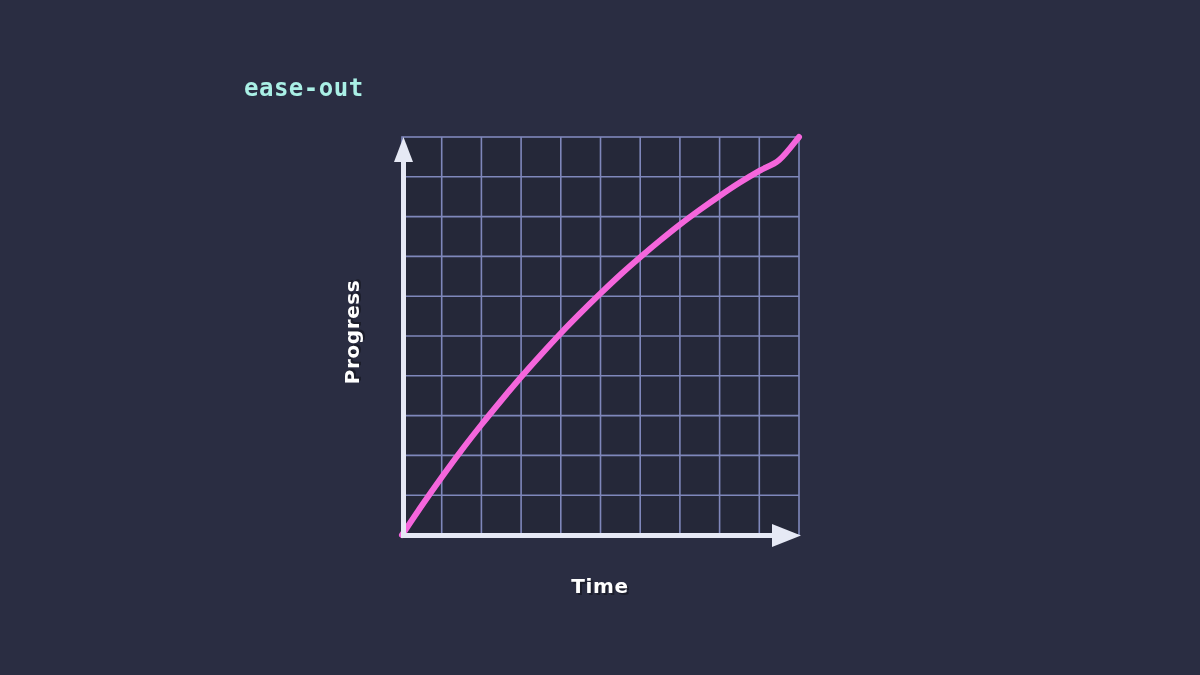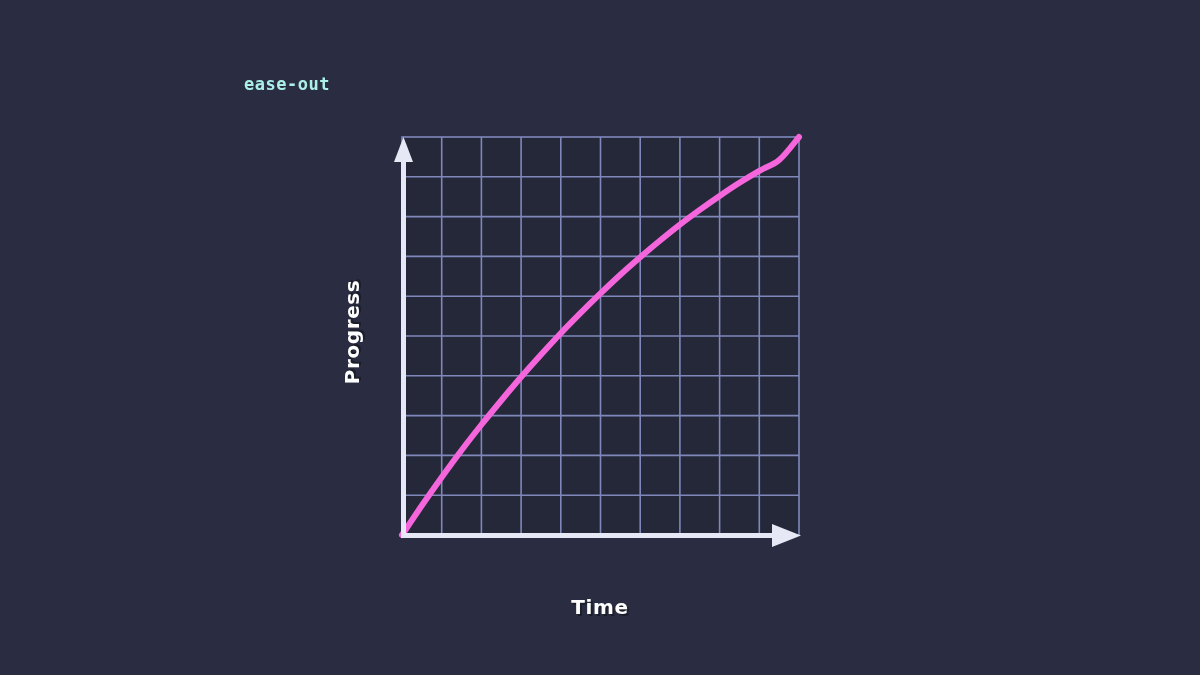--- a/index.html
+++ b/index.html
@@ -18,21 +18,21 @@
     height: 675px;
     background: #2a2d42;
   }
 
   
   #chart-title {
     position: absolute;
     left: 244px;
     top: 76px;
     font-family: "DejaVu Sans Mono", "Liberation Mono", monospace;
-    font-size: 17px;
+    font-size: 24px;
     font-weight: bold;
     letter-spacing: 0.5px;
     color: #aaf0e6;
     white-space: nowrap;
     line-height: 1;
   }
 
   
   #plot-svg {
     position: absolute;
@@ -56,21 +56,21 @@
     line-height: 1;
   }
   #y-axis-label {
     left: 352px;
     top: 332px;
     transform: translate(-50%, -50%) rotate(-90deg);
     transform-origin: center center;
   }
   #x-axis-label {
     left: 600px;
-    top: 597px;
+    top: 576px;
     transform: translateX(-50%);
   }
 </style>
 </head>
 <body>
 
 <div id="stage" style="background: rgb(42, 45, 66);">
 
   <div id="chart-title" style="color: rgb(170, 240, 230);">ease-out</div>
 

